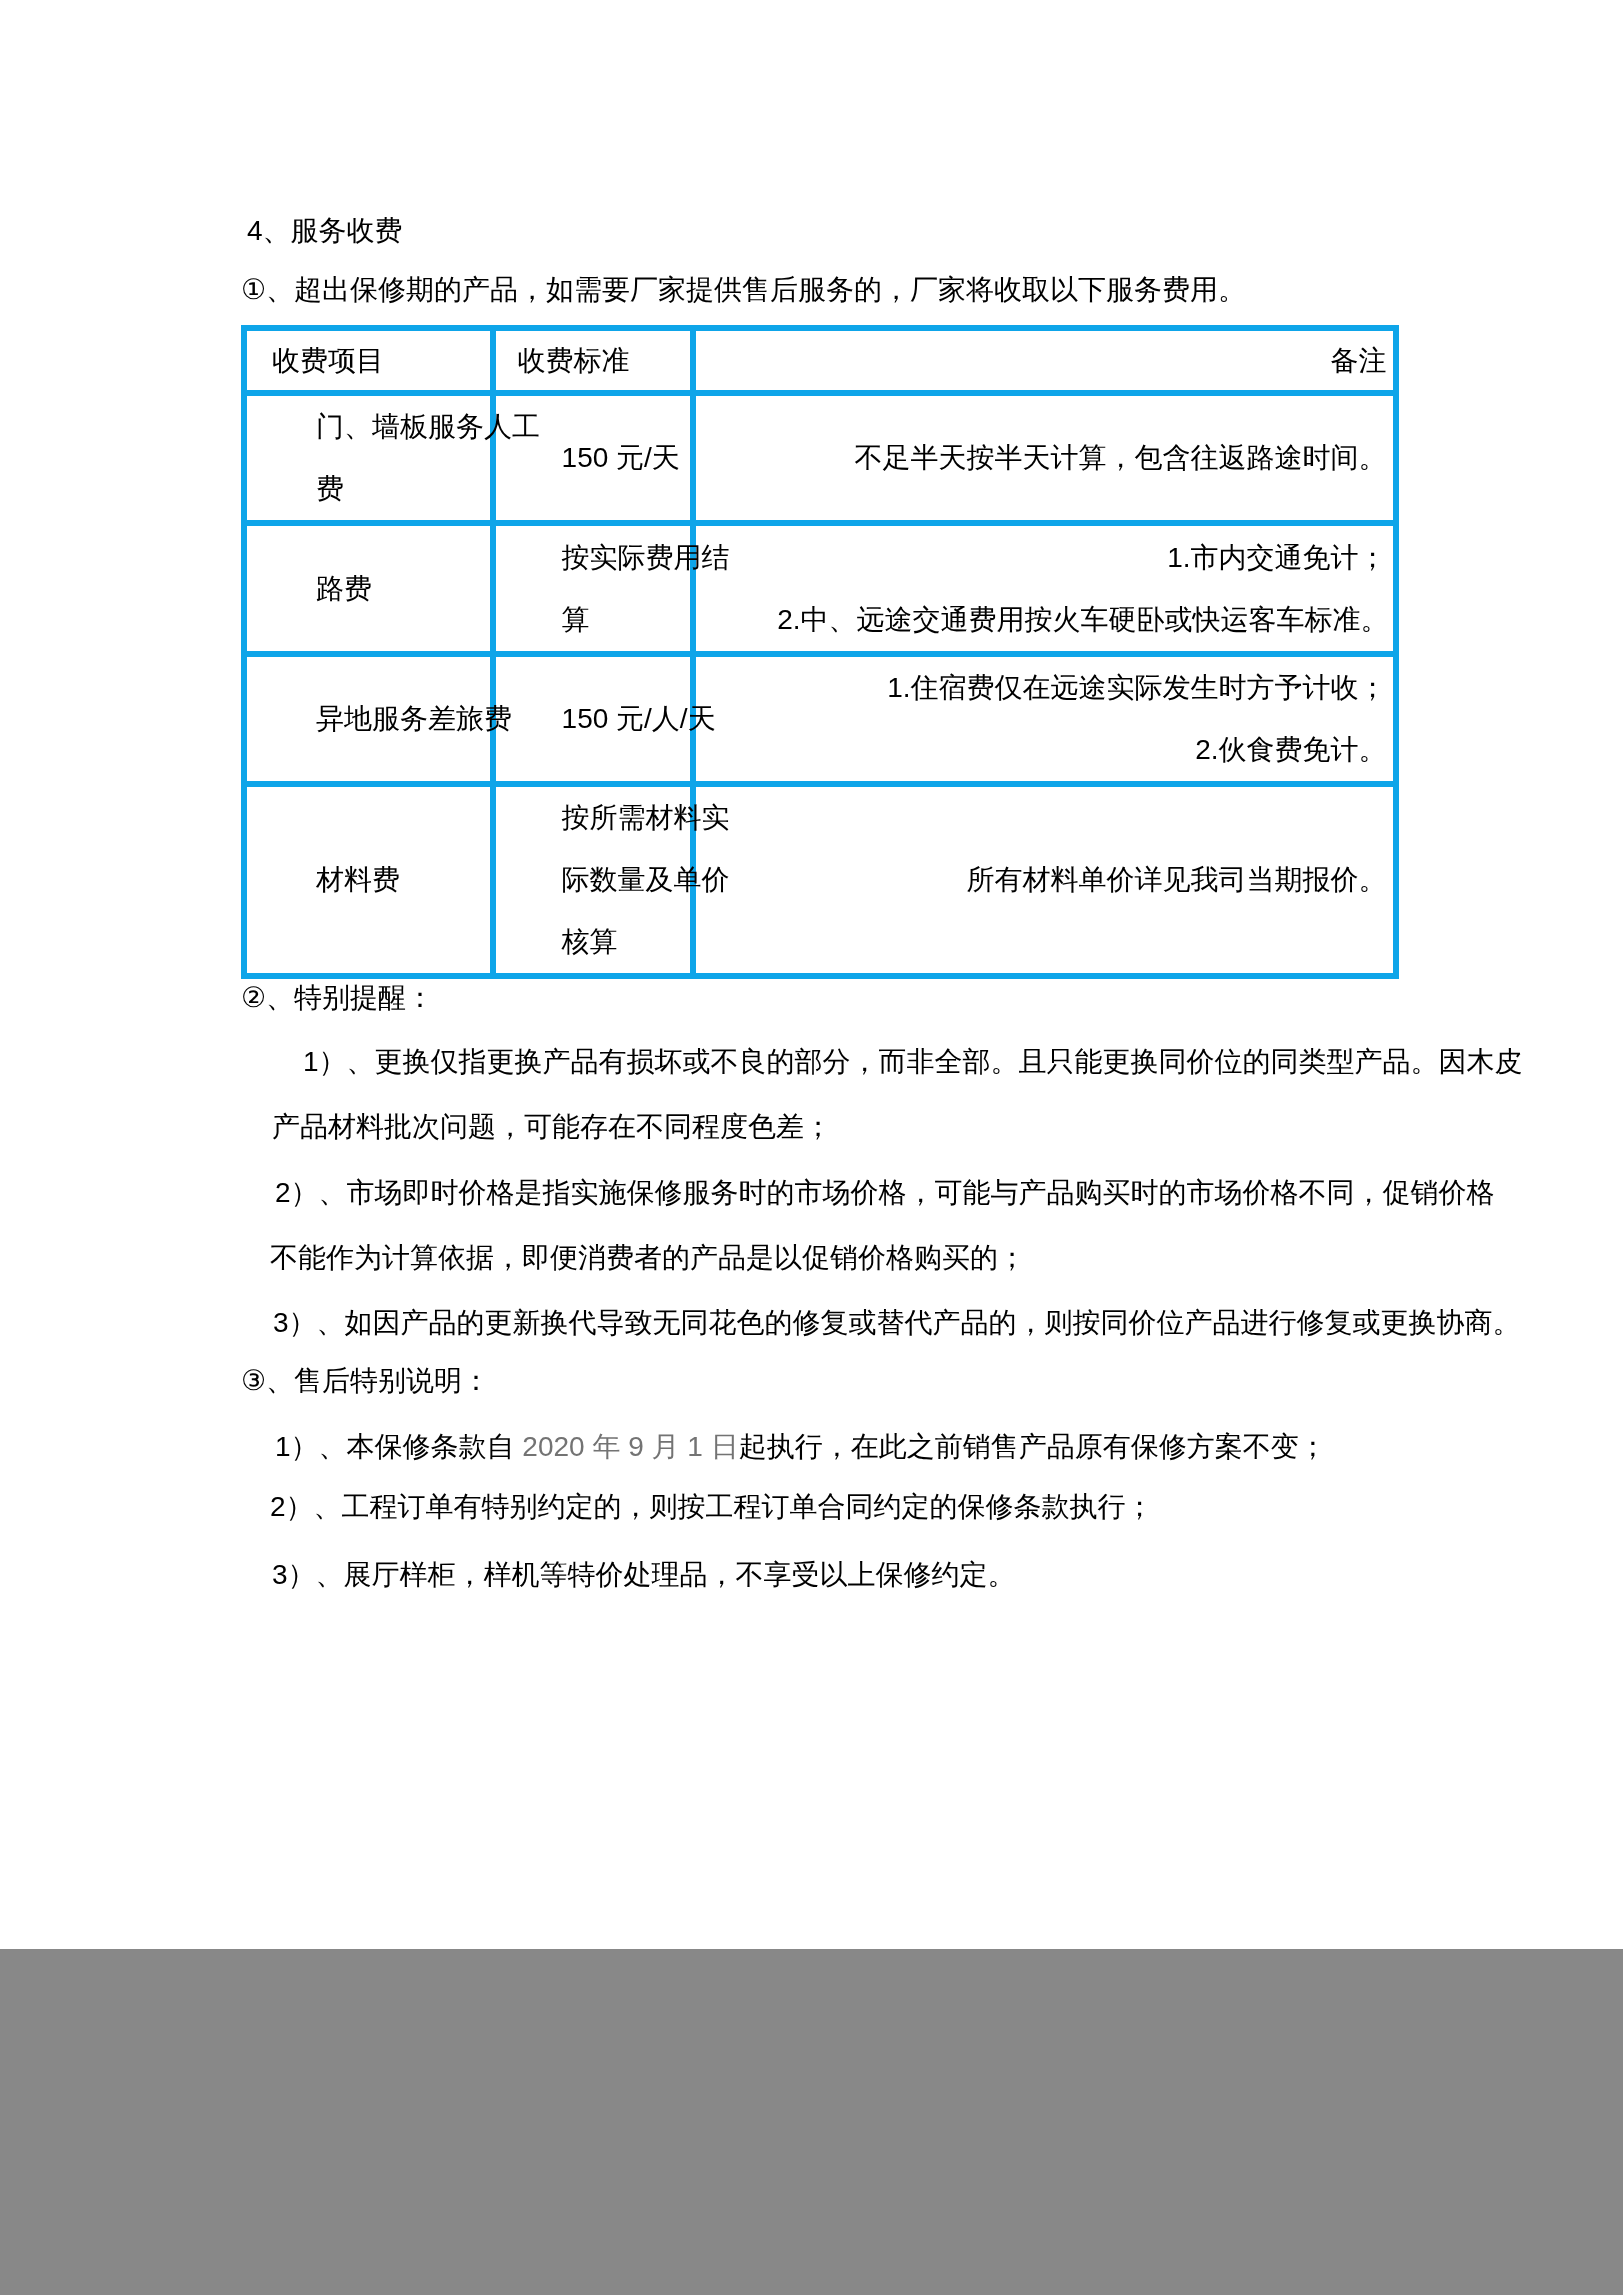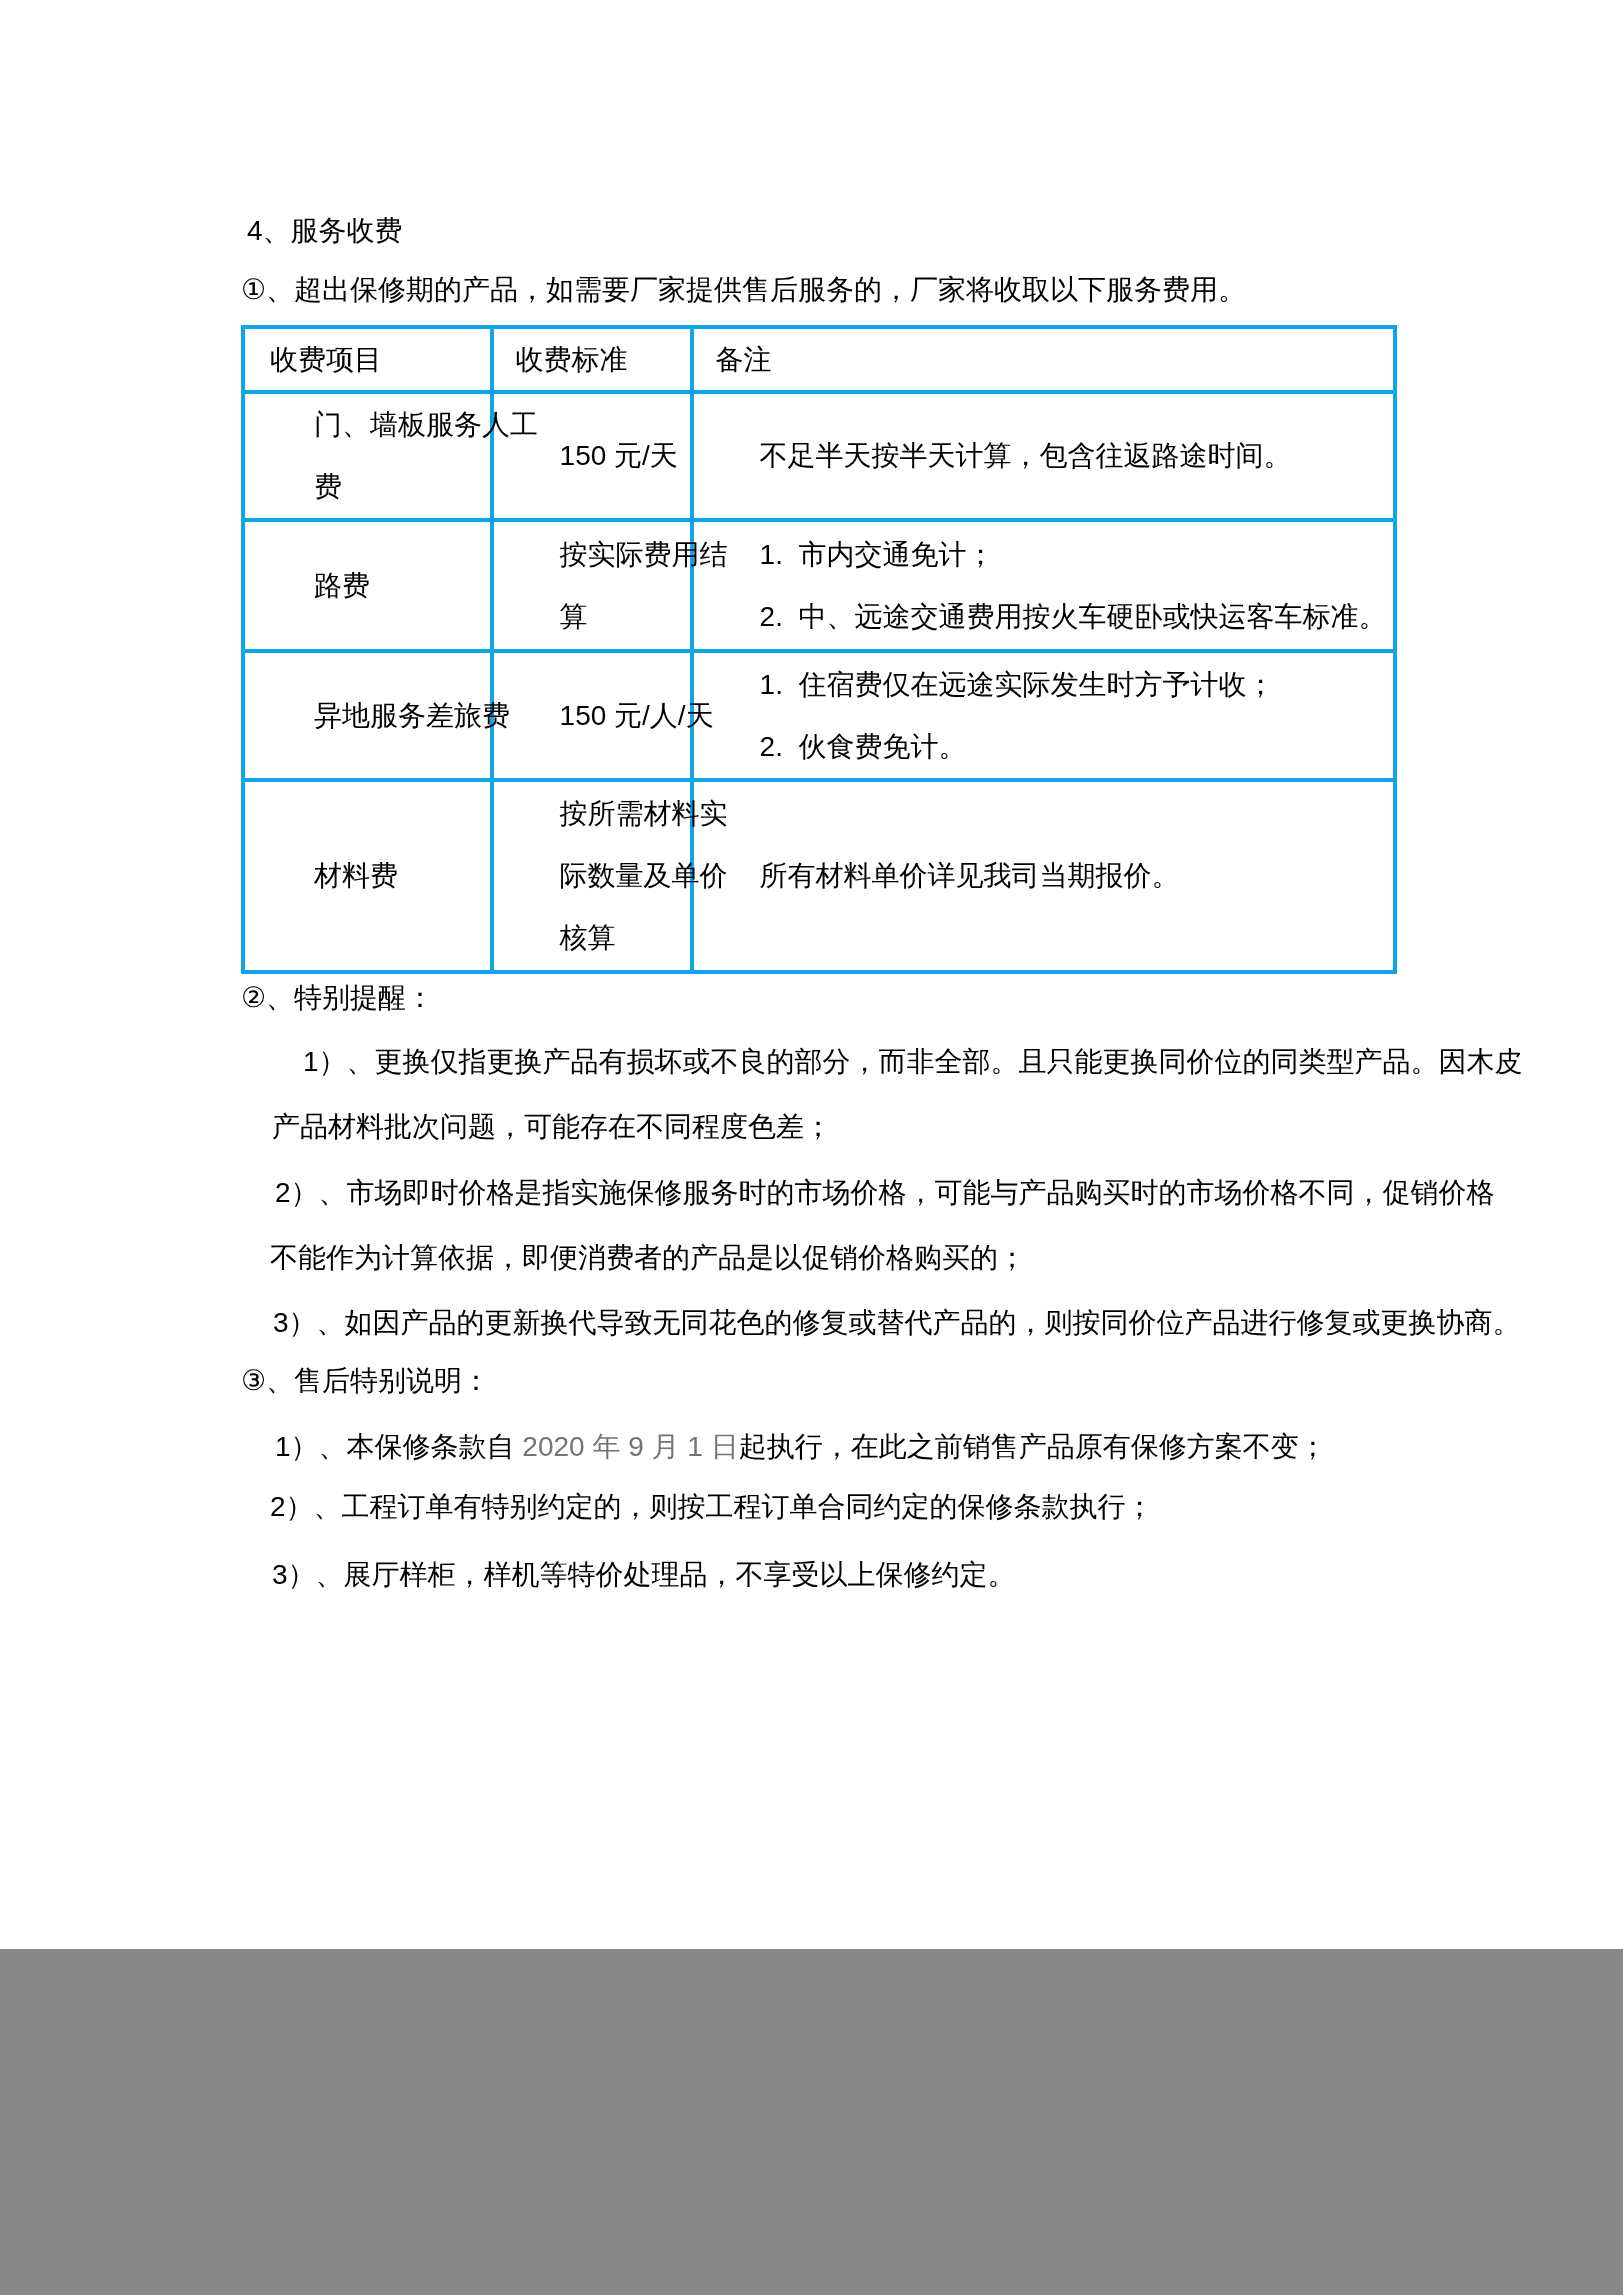--- a/index.html
+++ b/index.html
@@ -22,29 +22,29 @@
   .red { color: #737373; }
   table.fee {
     position: absolute;
     left: 241px;
     top: 325px;
     width: 1152px;
     border-collapse: collapse;
     table-layout: fixed;
   }
   table.fee th, table.fee td {
-    border: 4px solid #0ea5e9;
+    border: 6px solid #0ea5e9;
     vertical-align: middle;
     font-weight: normal;
     text-align: left;
     padding: 0;
   }
   table.fee .c1 { padding-left: 25px; padding-right: 6.5px; }
   table.fee .c2 { padding-left: 21.6px; padding-right: 22px; }
-  table.fee .c3 { padding-left: 21.6px; padding-right: 6.5px; }
+  table.fee .c3 { padding-left: 21.6px; padding-right: 6.5px; text-align: right; }
   .cell-lines { line-height: 62px; margin-left: 44px; }
   .cell-lines > div { white-space: nowrap; }
   .lnum { display: inline-block; width: 39px; }
 </style>
 </head>
 <body>
 
 <div class="page">
 
   <div class="line" style="top:211px;left:247px">4、服务收费</div>

